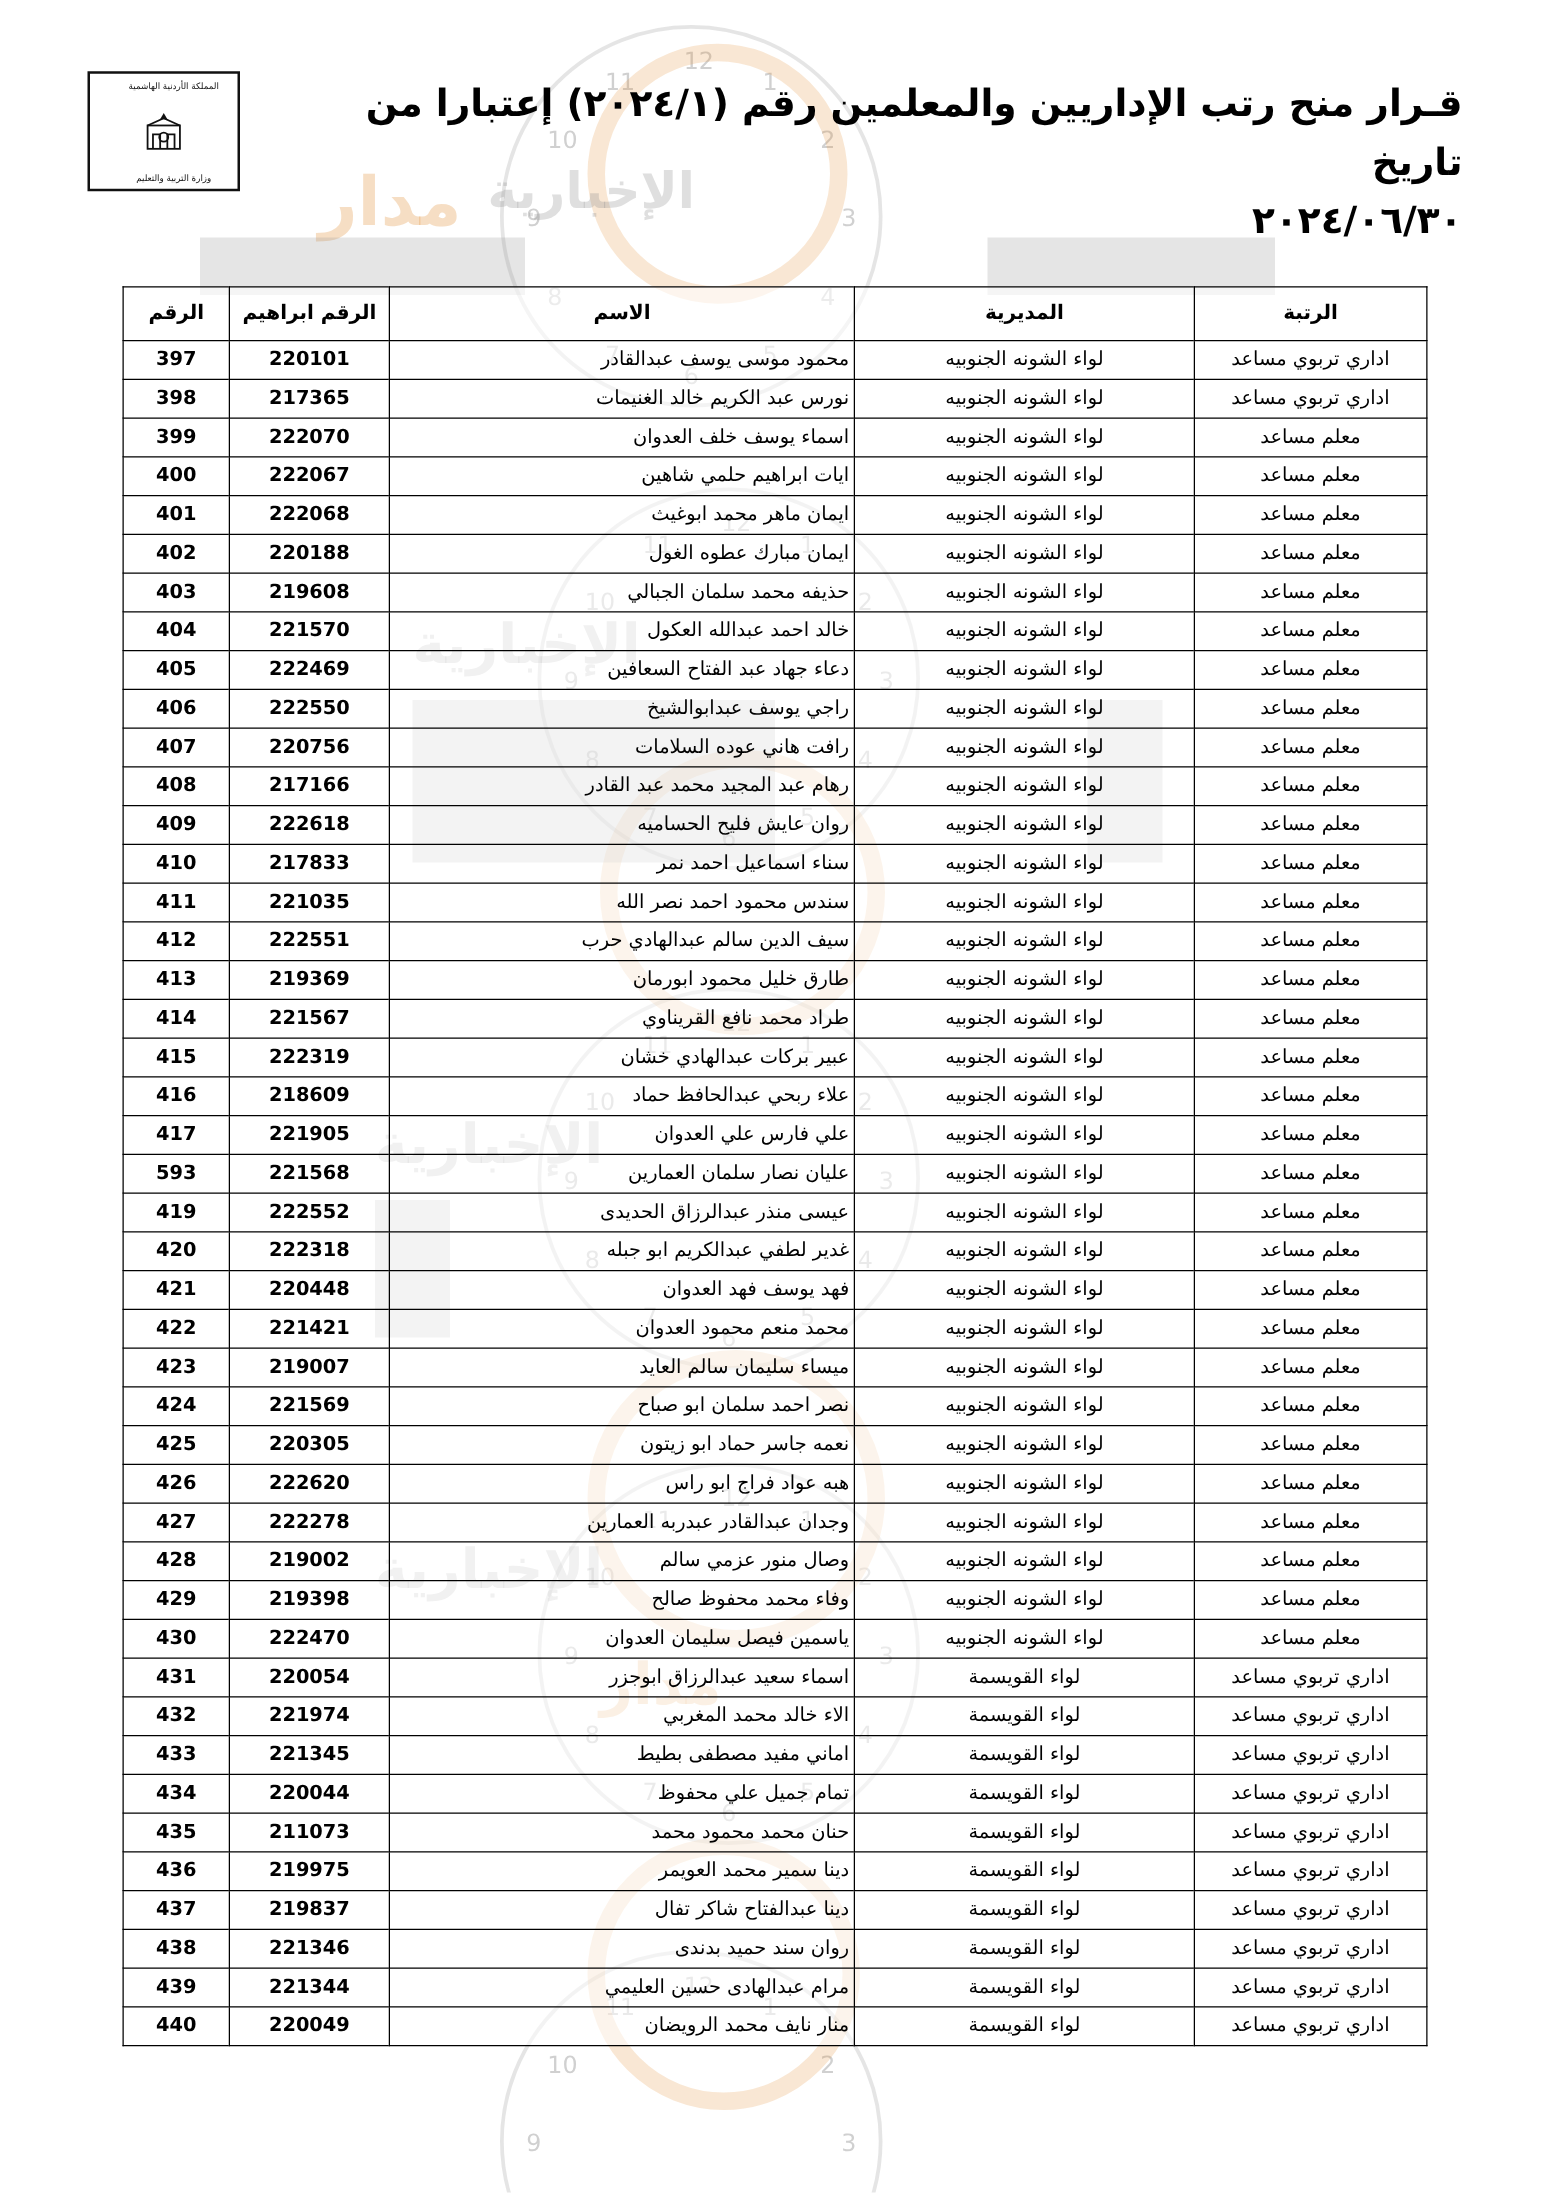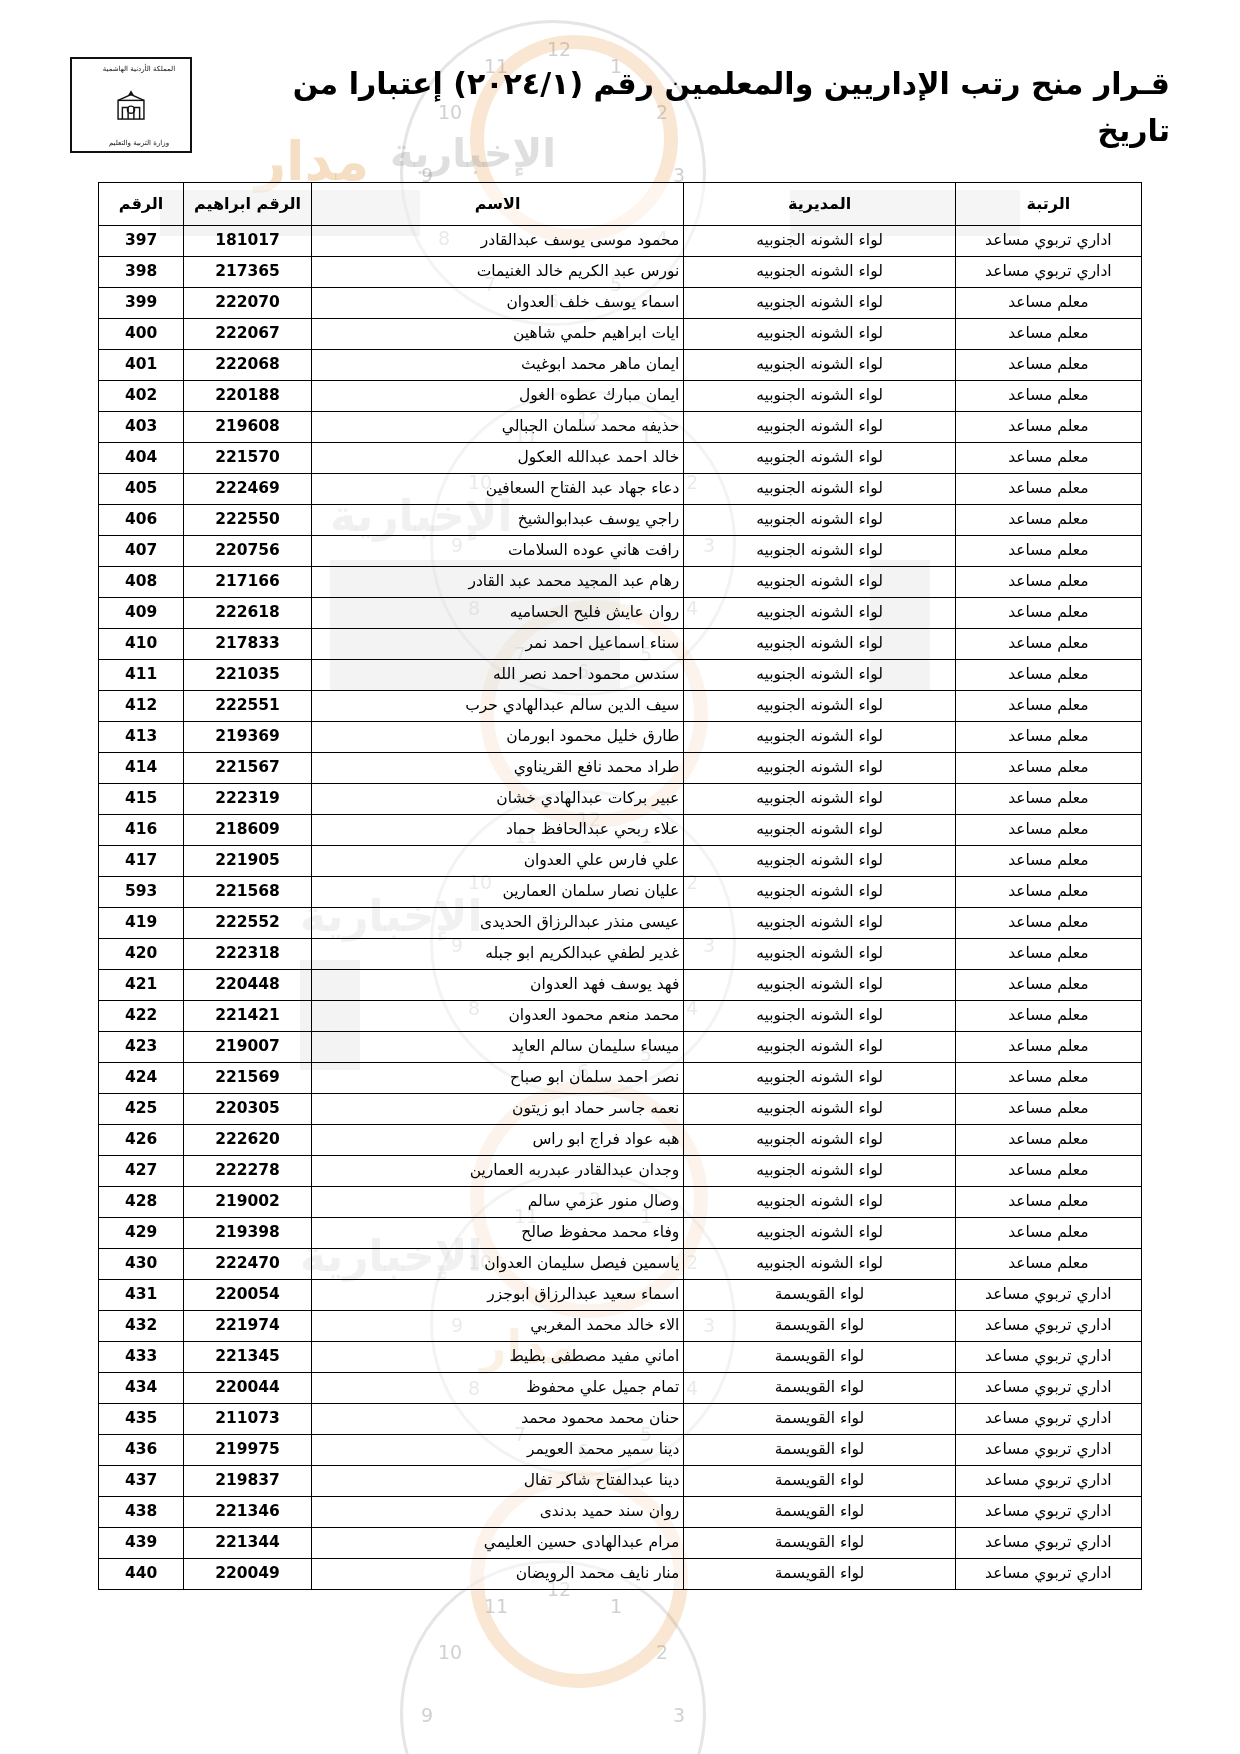--- a/index.html
+++ b/index.html
@@ -238,20 +238,21 @@
   <div class="wm-bar" style="left:330px;top:560px;width:290px;height:130px;"></div>
   <div class="wm-bar" style="left:870px;top:560px;width:60px;height:130px;"></div>
   <div class="wm-bar" style="left:300px;top:960px;width:60px;height:110px;"></div>
 </div>
 
 <div class="sheet">
 
   <div class="header">
     <div class="header-title">
       <span>قـرار منح رتب الإداريين والمعلمين رقم (٢٠٢٤/١) إعتبارا من تاريخ</span>
+      <span class="line2">٢٠٢٤/٠٦/٣٠</span>
     </div>
 
     <div class="logo-box">
       <div class="arc-text">المملكة الأردنية الهاشمية</div>
       <svg class="logo-emblem" viewBox="0 0 64 64">
         <path d="M32 6 l4 7 h-8 z" fill="#111"></path>
         <rect x="14" y="20" width="36" height="26" fill="none" stroke="#111" stroke-width="2"></rect>
         <path d="M20 46 v-16 h8 v16 M36 46 v-16 h8 v16" fill="none" stroke="#111" stroke-width="2"></path>
         <path d="M14 20 l18 -8 l18 8" fill="none" stroke="#111" stroke-width="2"></path>
         <circle cx="32" cy="33" r="5" fill="none" stroke="#111" stroke-width="2"></circle>
@@ -276,21 +277,21 @@
           <th>الاسم</th>
           <th>الرقم ابراهيم</th>
           <th>الرقم</th>
         </tr>
       </thead>
       <tbody id="table-body">
           <tr>
             <td class="rank">اداري تربوي مساعد</td>
             <td class="dir">لواء الشونه الجنوبيه</td>
             <td class="name">محمود موسى يوسف عبدالقادر</td>
-            <td class="mnum">181017</td>
+            <td class="mnum">220101</td>
             <td class="num">397</td>
           </tr>
           <tr>
             <td class="rank">اداري تربوي مساعد</td>
             <td class="dir">لواء الشونه الجنوبيه</td>
             <td class="name">نورس عبد الكريم خالد الغنيمات</td>
             <td class="mnum">217365</td>
             <td class="num">398</td>
           </tr>
           <tr>

